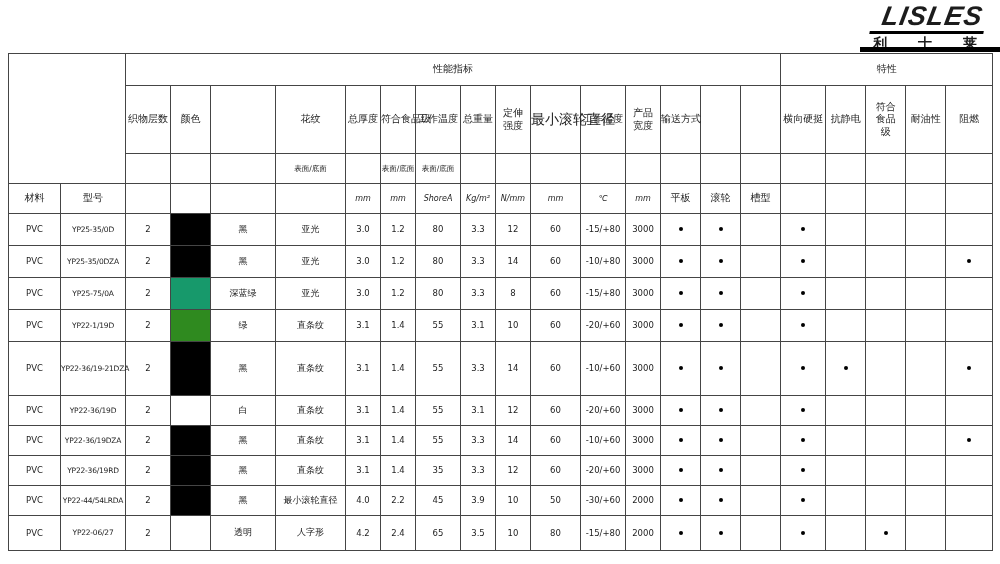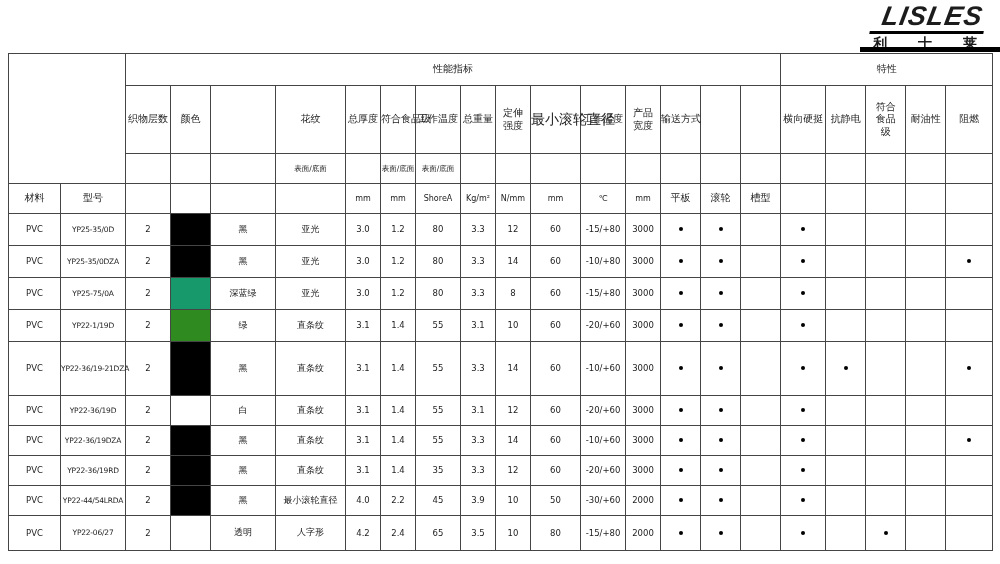--- a/index.html
+++ b/index.html
@@ -24,21 +24,21 @@
     width:984px;
   }
   td{
     border:1px solid #454545;text-align:center;vertical-align:middle;
     font-size:9px;padding:0;line-height:1.25;overflow:visible;
   }
   .hdr{font-size:10px;white-space:nowrap;}
   .wrap{white-space:normal;padding:0 5px;}
   .sm{font-size:14px;}
   .sub{font-size:7.5px;white-space:nowrap;}
-  .unit{font-size:8px;}
+  .unit{font-size:8px;font-style:italic;}
   .model{font-size:7.5px;white-space:nowrap;letter-spacing:-0.2px;}
   .num{font-size:8.5px;white-space:nowrap;}
   .dot{display:inline-block;width:4px;height:4px;border-radius:50%;background:#000;vertical-align:middle;}
 </style>
 </head>
 <body>
 
 <div class="logo">
   <div class="wordmark">LISLES</div>
   <div class="logo-cn">利 士 莱</div>

